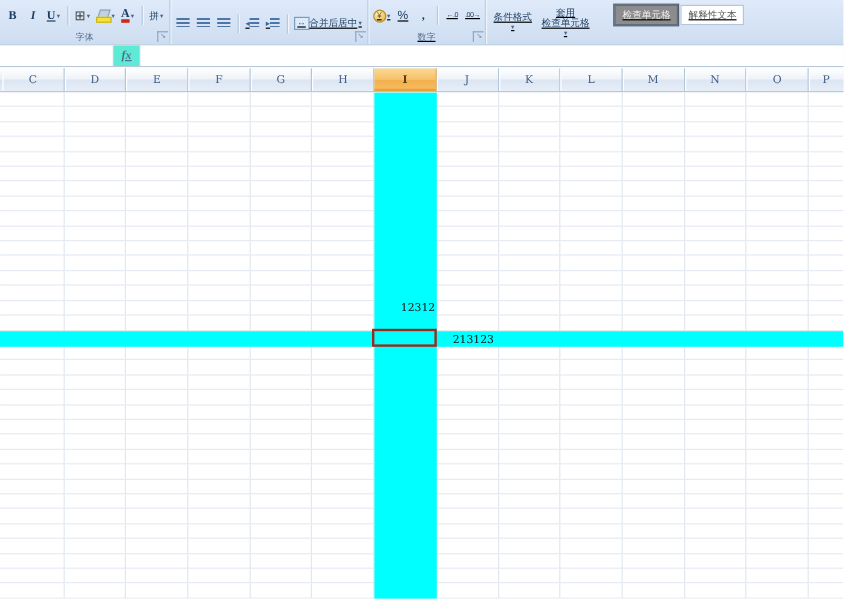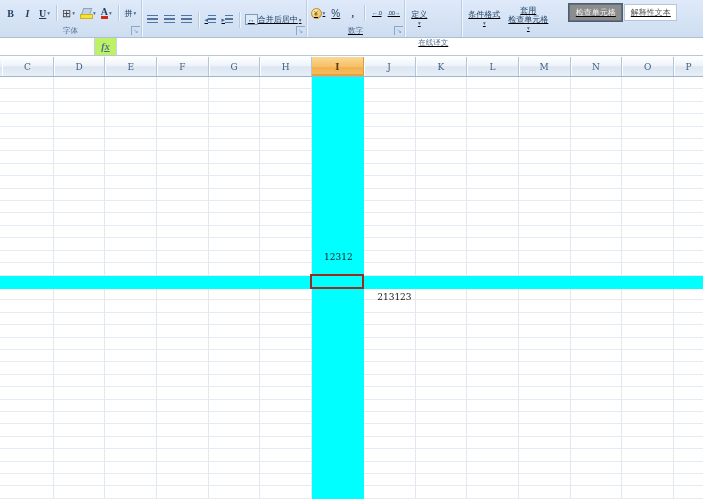--- a/index.html
+++ b/index.html
@@ -54,21 +54,21 @@
     white-space:nowrap; overflow:hidden; }
   .gal-item.dark { background:#8c8c8c; border:1px solid #5f6d7d; color:#f0f0f0;
     outline:1px solid #4e5f73; }
 
   
   .frow { height:18px; display:flex; align-items:stretch; background:#eaf1f9;
     border-bottom:1px solid #b6c7da; }
   .namebox { width:95px; background:#fff; border-right:1px solid #c0d0e0; }
   .fxbox { width:22px; display:flex; align-items:center; justify-content:center;
     font:italic bold 10px "Liberation Serif",serif; color:#4e6f93;
-    background:#bef264; border-right:1px solid #c5d4e4;text-decoration:underline; }
+    background:#5eead4; border-right:1px solid #c5d4e4;text-decoration:underline; }
   .fbar { flex:1; background:#fff; }
 
   
   .hdr { height:21px; display:flex; border-top:1px solid #fff;
     border-bottom:1px solid #9eb6ce; background:#e9eef5; }
   .hpartial { width:2px; flex:none;
     background:linear-gradient(#ffffff,#e3ecf5 50%,#d7e2ef 52%,#e6edf6); }
   .hcell { width:51.7px; flex:none; display:flex; align-items:center; justify-content:center;
     font:9px "DejaVu Serif",serif; color:#3f5e85;
     background:linear-gradient(#ffffff,#eef3f9 45%,#dce6f2 52%,#e7eef7);
@@ -165,29 +165,20 @@
       <div class="rbtn">%</div>
       <div class="rbtn glyB">,</div>
       <div class="vsep"></div>
       <div class="rbtn tinytxt">←.0</div>
       <div class="rbtn tinytxt">.00→</div>
     </div>
     <div class="rlabel">数字</div>
     <div class="dlb">↘</div>
   </div>
 
-  <div class="rgroup">
-    <div class="rtools">
-      <div class="stackbtn">
-        <span>定义</span>
-        <span class="dd">▾</span>
-      </div>
-    </div>
-    <div class="rlabel">在线译文</div>
-  </div>
 
   <div class="rgroup">
     <div class="rtools" style="align-items:flex-start;justify-content:center;">
       <div class="stackbtn">
         <span>条件格式</span>
         <span class="dd">▾</span>
       </div>
       <div class="stackbtn">
         <span>套用</span>
         <span>检查单元格</span>
@@ -800,16 +791,16 @@
       <div class="gcell"></div>
       <div class="gcell"></div>
       <div class="gcell"></div>
       <div class="gcell"></div>
       <div class="gcell"></div>
       <div class="gcell"></div>
       <div class="gcell last"></div>
     </div>
     <div class="ovl" style="left: 312.2px; top: 0px; width: 51.7px; height: 100%; background: rgb(0, 255, 255);"></div>
     <div class="ovl" style="left: 0px; right: 0px; top: 198.72px; height: 13.42px; background: rgb(0, 255, 255);"></div>
-    <div class="cellval" style="left: 305px; top: 173.88px; width: 47.7px; height: 12.42px; line-height: 12.42px;">12312</div>
-    <div class="cellval" style="left: 363.9px; top: 214px; width: 47.7px; height: 12.42px; line-height: 12.42px;">213123</div>
+    <div class="cellval" style="left: 315px; top: 173.88px; width: 47.7px; height: 12.42px; line-height: 12.42px;">12312</div>
+    <div class="cellval" style="left: 363.9px; top: 201px; width: 47.7px; height: 12.42px; line-height: 12.42px;">213123</div>
     <div class="selbox" style="left: 310.2px; top: 196.72px; width: 53.7px; height: 15.42px; border: 2px solid rgb(155, 43, 31);"></div>
   </div>
 
 </body></html>

